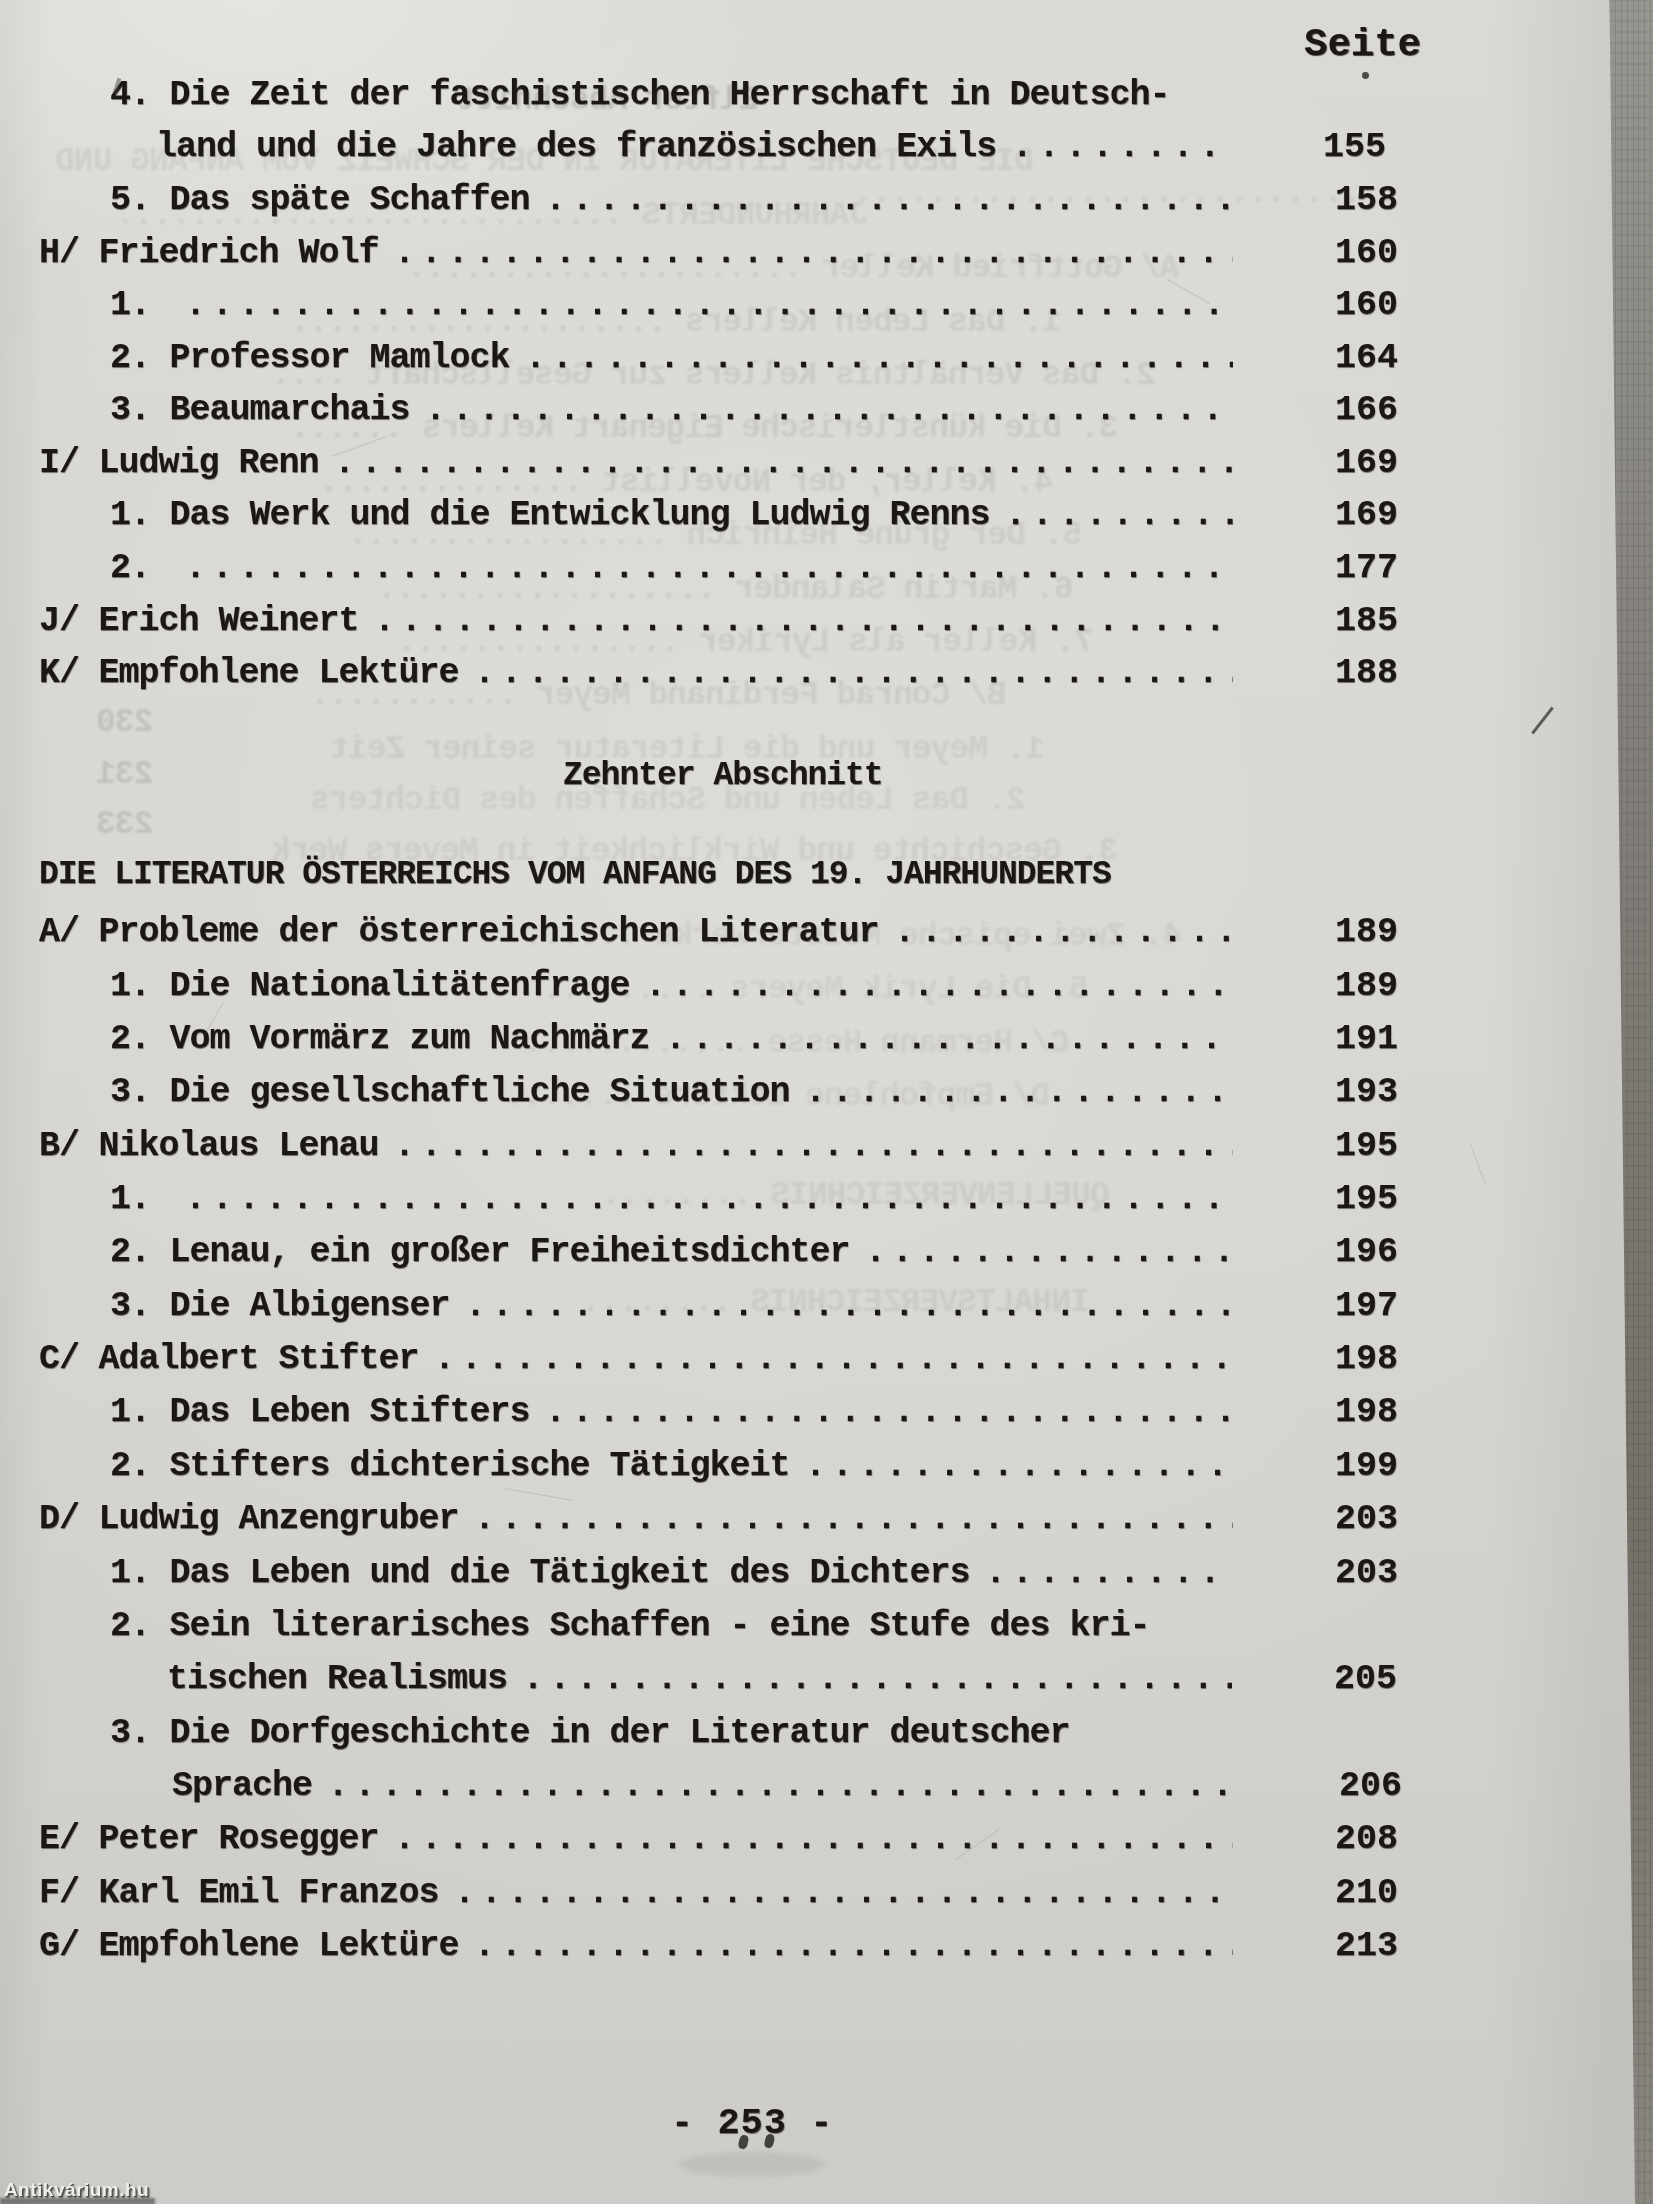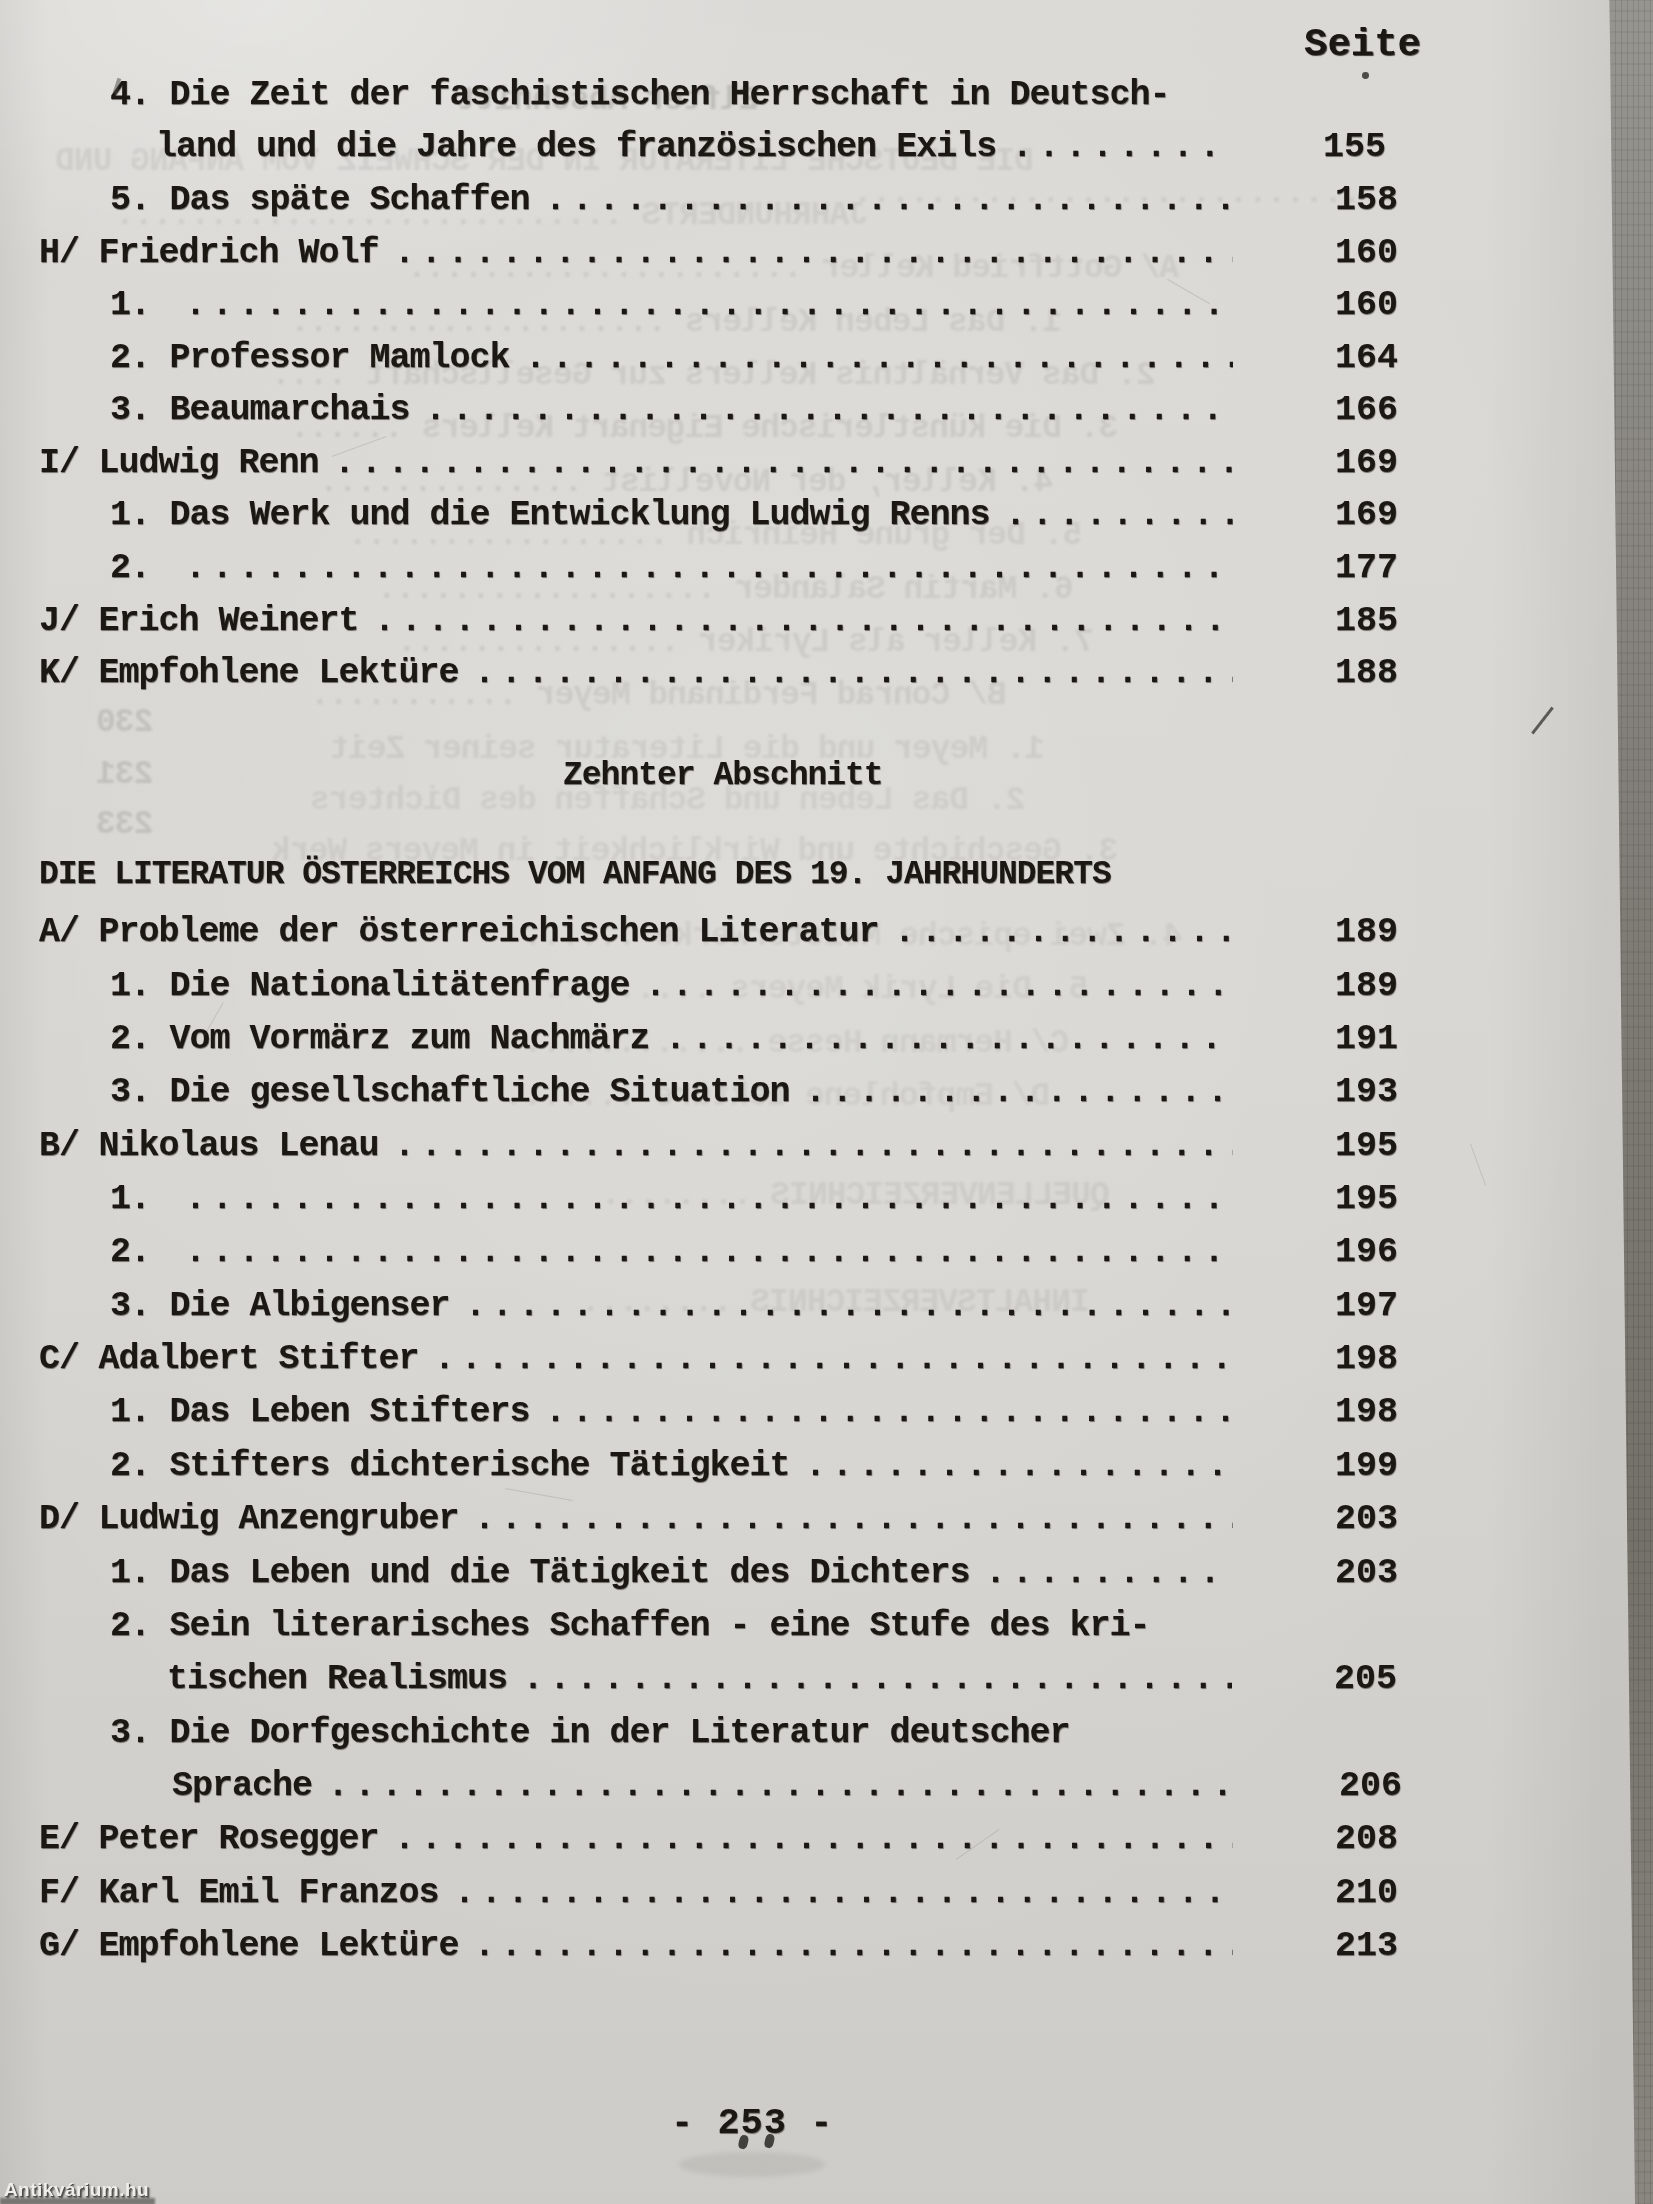--- a/index.html
+++ b/index.html
@@ -194,20 +194,21 @@
         <span class="leader">....................................................................</span>
         <span class="pg">195</span>
       </div>
       <div class="row" style="left: 110px; top: 1179px; width: 1288px;">
         <span class="lab">1.</span>
         <span class="leader">....................................................................</span>
         <span class="pg">195</span>
       </div>
       <div class="row" style="left: 110px; top: 1232px; width: 1288px;">
         <span class="lab">2.</span>
+        <span class="txt">Lenau, ein großer Freiheitsdichter</span>
         <span class="leader">....................................................................</span>
         <span class="pg">196</span>
       </div>
       <div class="row" style="left: 110px; top: 1286px; width: 1288px;">
         <span class="lab">3.</span>
         <span class="txt">Die Albigenser</span>
         <span class="leader">....................................................................</span>
         <span class="pg">197</span>
       </div>
       <div class="row" style="left: 39px; top: 1339px; width: 1359px;">

